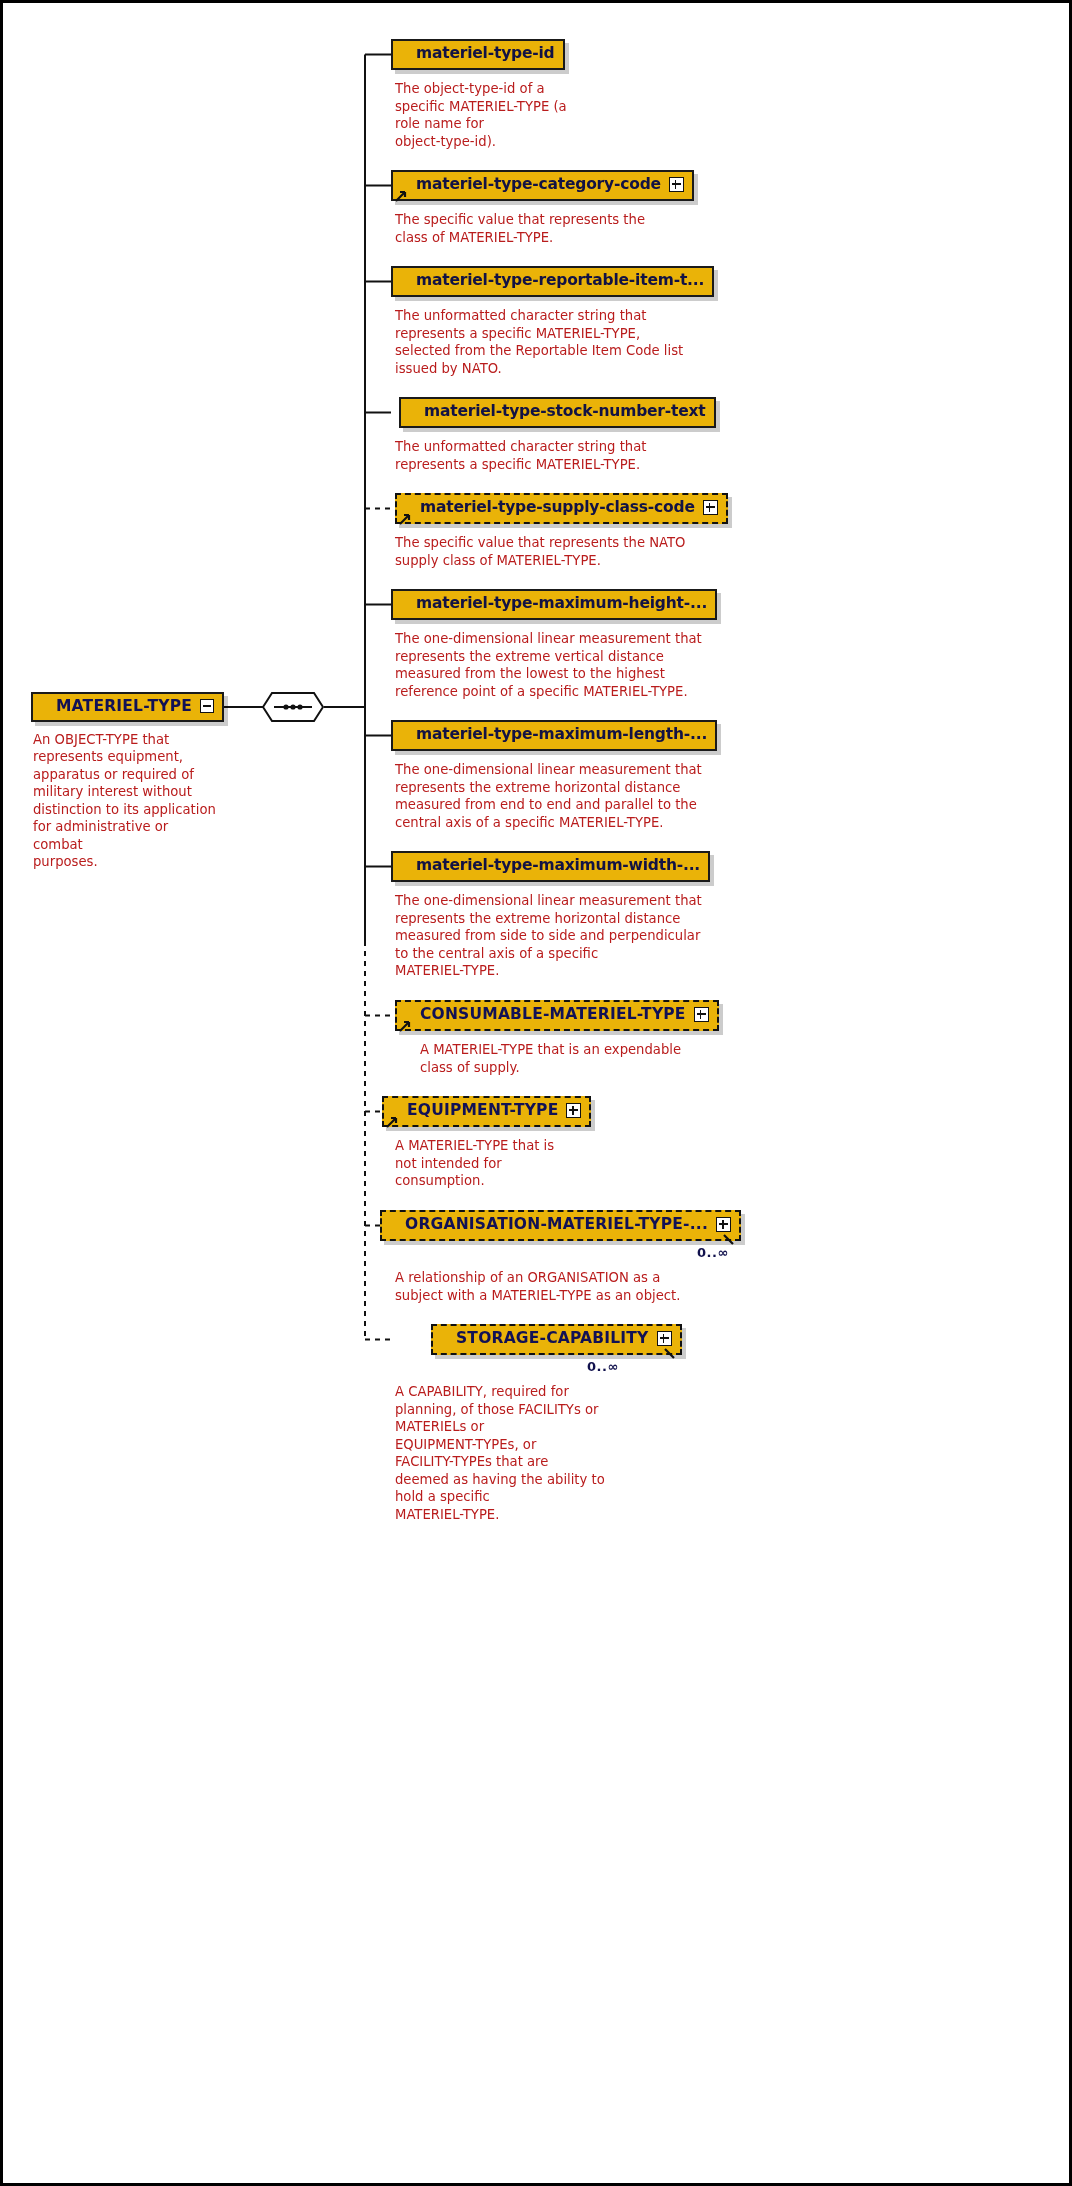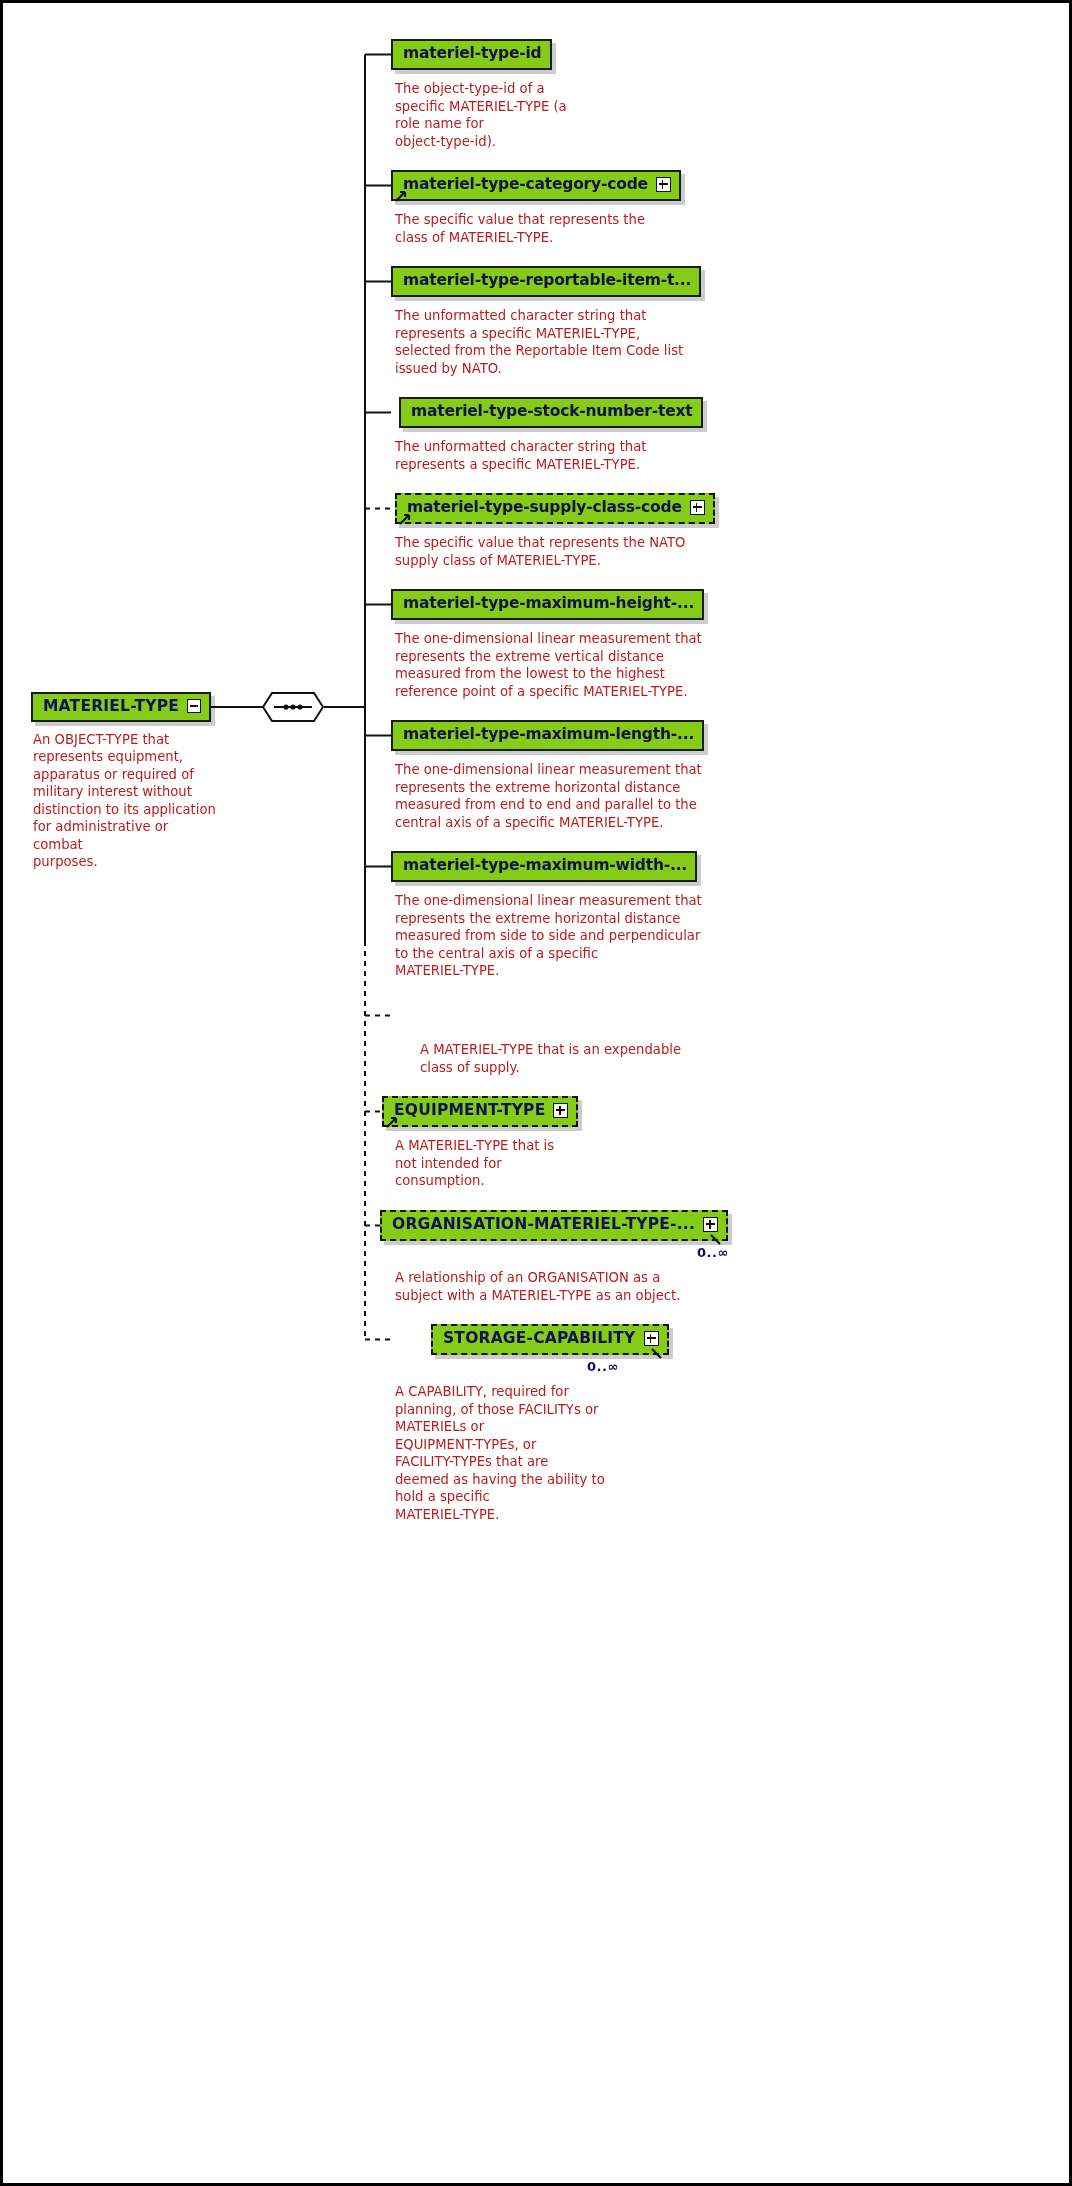--- a/index.html
+++ b/index.html
@@ -10,23 +10,23 @@
     box-sizing:border-box;
     border:3px solid #000;
     background:#fff;
     overflow:hidden;
   }
 
   
   .root-wrap{position:absolute;left:28px;top:690px;width:310px;}
   .node-box{
     position:relative;display:inline-flex;align-items:center;
-    background:#84cc16;border:2px solid #1a1a1a;
+    background:#eab308;border:2px solid #1a1a1a;
     box-shadow:4px 4px 0 0 rgba(0,0,0,0.20);
-    padding:4px 8px 5px 10px;
+    padding:4px 8px 5px 23px;
     box-sizing:border-box;
   }
   .node-box.dashed{border:2px dashed #111;}
   .node-label{
     font-weight:bold;font-size:15.5px;color:#0b0b4a;
     letter-spacing:-0.2px;white-space:nowrap;line-height:1.15;
   }
   .node-label.elem{color:#121244;}
   .node-label.type{color:#111155;letter-spacing:0.2px;}
 
@@ -206,20 +206,30 @@
     <div class="node-box">
       <span class="node-label elem">materiel-type-maximum-width-...</span>
     </div>
   </div>
   <div class="desc" style="left: 392px; top: 889px; width: 440px;">The one-dimensional linear measurement that
 represents the extreme horizontal distance
 measured from side to side and perpendicular
 to the central axis of a specific
 MATERIEL-TYPE.</div>
 
+  <div class="child" style="left: 392px; top: 997px;">
+    <div class="node-box dashed">
+      <span class="node-label type">CONSUMABLE-MATERIEL-TYPE</span>
+      <span class="plus"></span>
+      <svg class="refarrow" viewBox="0 0 12 12">
+        <path d="M1 11 L10 2" stroke="#111" stroke-width="2.2" fill="none"></path>
+        <path d="M10 2 L5 2 M10 2 L10 7" stroke="#111" stroke-width="2.2" fill="none"></path>
+      </svg>
+    </div>
+  </div>
   <div class="desc" style="left: 392px; top: 1038px; width: 440px; margin-left: 25px;">A MATERIEL-TYPE that is an expendable
 class of supply.</div>
 
   <div class="child" style="left: 379px; top: 1093px;">
     <div class="node-box dashed">
       <span class="node-label type">EQUIPMENT-TYPE</span>
       <span class="plus"></span>
       <svg class="refarrow" viewBox="0 0 12 12">
         <path d="M1 11 L10 2" stroke="#111" stroke-width="2.2" fill="none"></path>
         <path d="M10 2 L5 2 M10 2 L10 7" stroke="#111" stroke-width="2.2" fill="none"></path>

